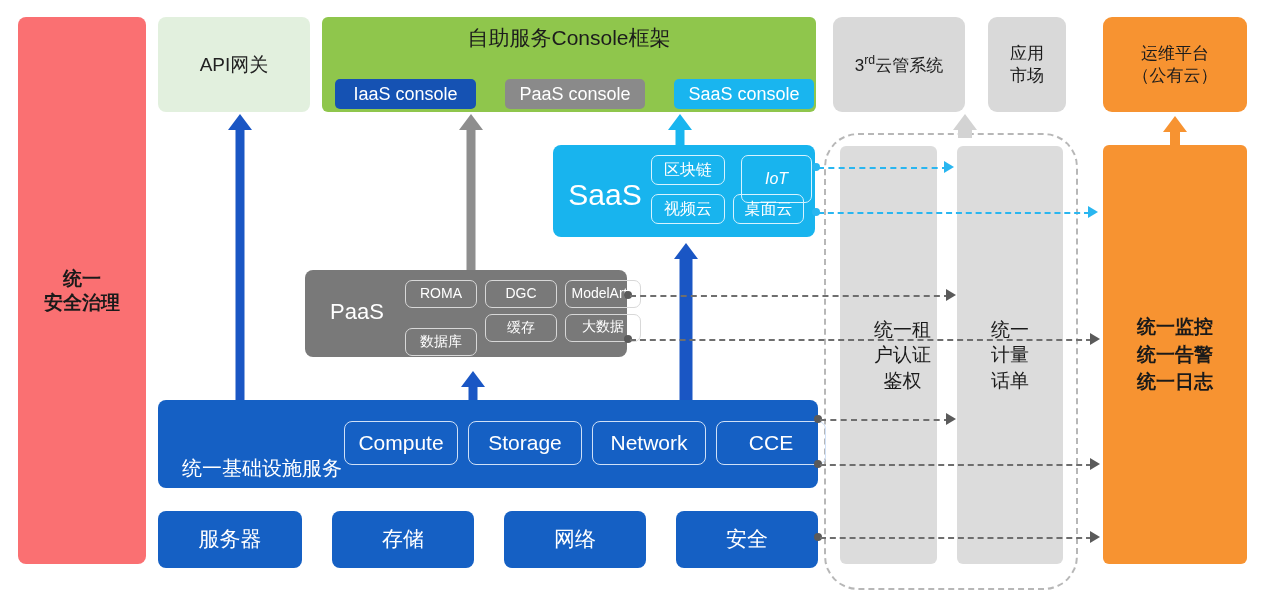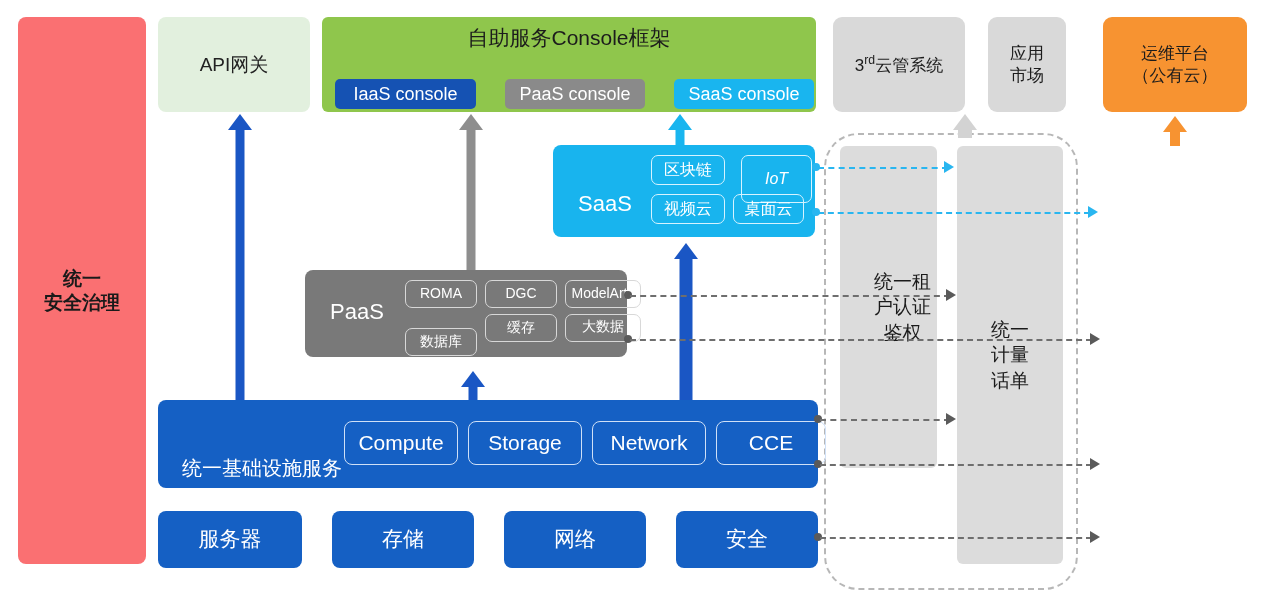--- a/index.html
+++ b/index.html
@@ -69,31 +69,31 @@
 
   
   .dashed-zone{
     left:824px;top:133px;width:254px;height:457px;
     border:2px dashed #b7b7b7;border-radius:34px;background:transparent;
   }
   .gray-col{
     background:#dcdcdc;border-radius:6px;color:#1a1a1a;font-size:19px;
     line-height:1.35;
   }
-  .gray-col-1{left:840px;top:146px;width:97px;height:322px;padding-left:28px;}
+  .gray-col-1{left:840px;top:146px;width:97px;height:418px;padding-left:28px;}
   .gray-col-2{left:957px;top:146px;width:106px;height:418px;}
 
   
   .saas-block{
     left:553px;top:145px;width:262px;height:92px;
     background:#18b4ee;border-radius:8px;display:block;
   }
   .saas-label{
-    position:absolute;left:12px;top:45px;width:80px;
-    color:#ffffff;font-size:22px;
+    position:absolute;left:12px;top:31px;width:80px;
+    color:#ffffff;font-size:30px;
   }
   .mini{
     position:absolute;border:1.5px solid #d6f3ff;border-radius:7px;
     display:flex;align-items:center;justify-content:center;
     color:#ffffff;font-size:16px;box-sizing:border-box;text-align:center;
   }
   .saas-m1{left:98px;top:10px;width:74px;height:30px;}
   .saas-m2{left:188px;top:10px;width:71px;height:48px;font-style:italic;}
   .saas-m3{left:98px;top:49px;width:74px;height:30px;}
   .saas-m4{left:180px;top:49px;width:71px;height:30px;}
@@ -213,20 +213,27 @@
       <div>市场</div>
     </div>
   </div>
 
   <div class="box orange-top">
     <div>
       <div>运维平台</div>
       <div>（公有云）</div>
     </div>
   </div>
+  <div class="box orange-body">
+    <div>
+      <div>统一监控</div>
+      <div>统一告警</div>
+      <div>统一日志</div>
+    </div>
+  </div>
 
   <div class="box dashed-zone"></div>
   <div class="box gray-col gray-col-1">
     <div>
       <div>统一租</div>
       <div>户认证</div>
       <div>鉴权</div>
     </div>
   </div>
   <div class="box gray-col gray-col-2">

